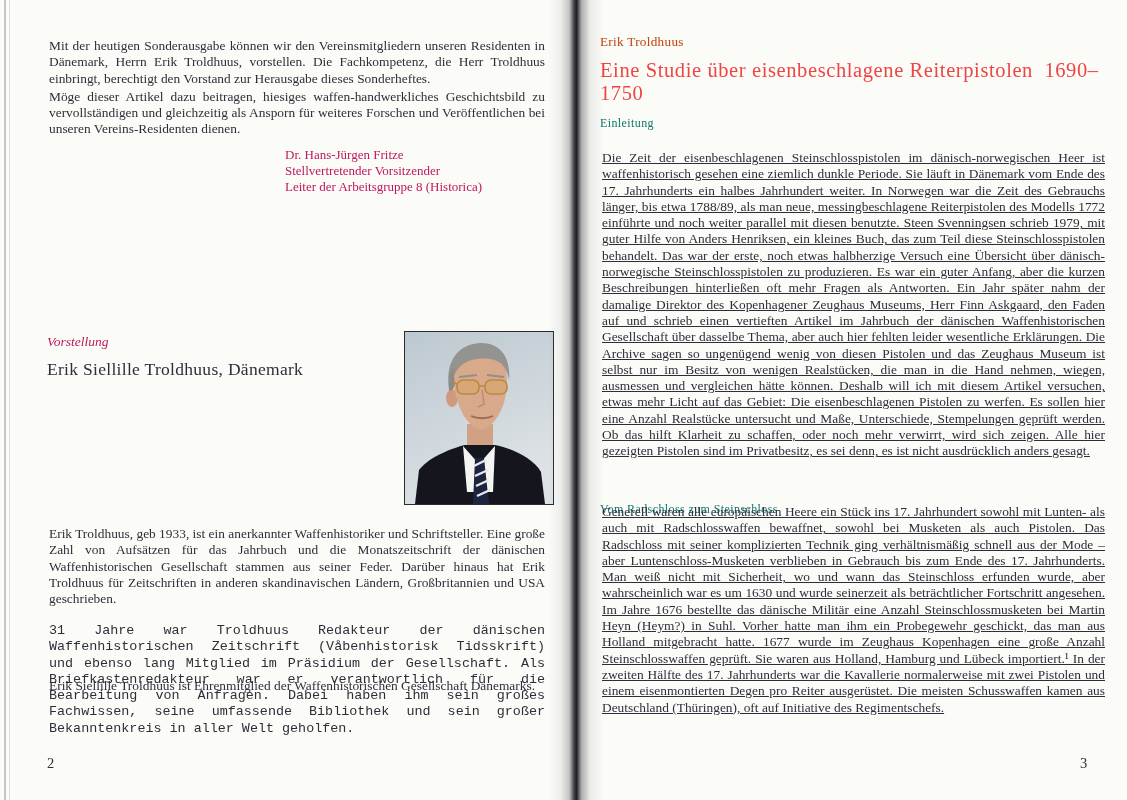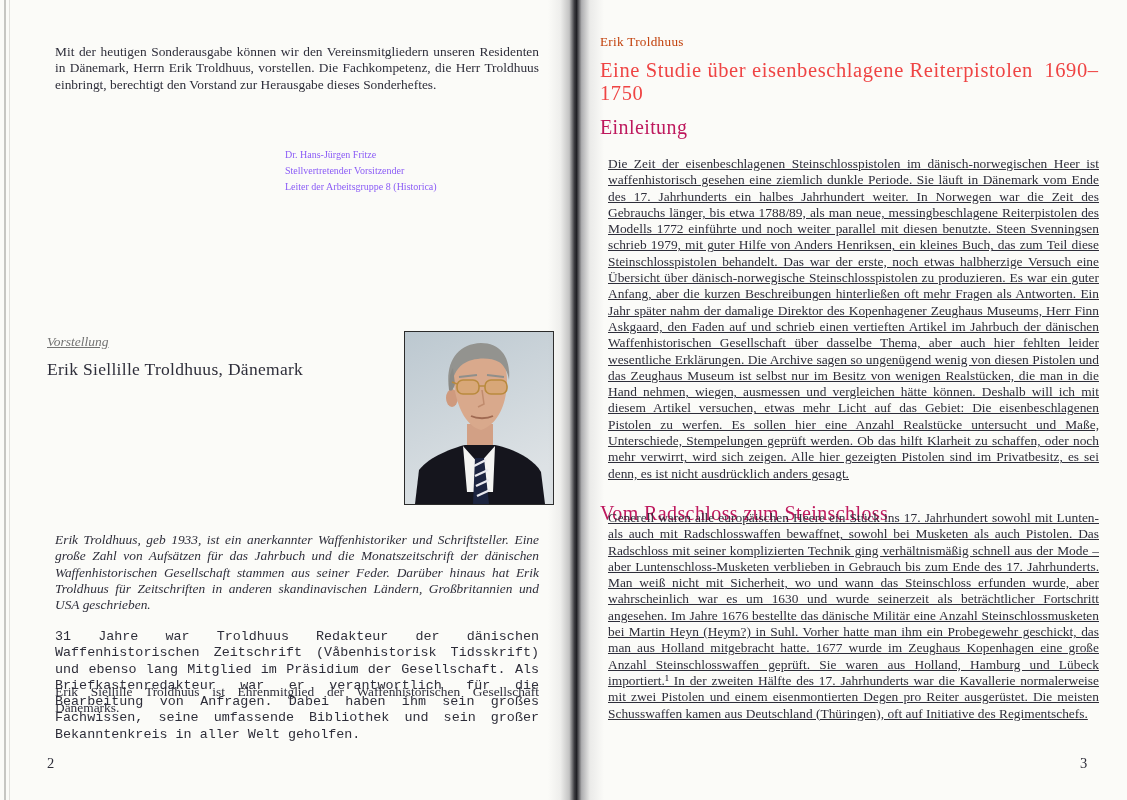--- a/index.html
+++ b/index.html
@@ -28,35 +28,34 @@
       rgba(140,140,145,0.15) 75%,
       rgba(0,0,0,0) 100%);
   }
   .block { position: absolute; }
   .body-text {
     font-size: 13.4px;
     line-height: 16.3px;
     text-align: justify;
     hyphens: auto;
   }
-  .body-text p { margin: 8px; }
+  .body-text p { margin: 2px; }
   .left-col { left: 47px; width: 500px; }
   .right-col { left: 600px; width: 507px; text-decoration: underline; }
 
   .signature {
     left: 285px; top: 147px;
-    font-size: 10px; line-height: 15.8px;
-    color: #8b5cf6;
+    font-size: 13px; line-height: 15.8px;
+    color: #be185d;
   }
   .section-label {
     left: 47px; top: 334px;
     font-style: italic;
-    text-decoration: underline;
     font-size: 13.5px;
-    color: #737373;
+    color: #be185d;
   }
   .person-heading {
     left: 47px; top: 359px;
     font-size: 17.5px;
     letter-spacing: 0.3px;
     font-family: Liberation Serif, serif;
   }
   .photo-frame {
     left: 404px; top: 331px; width: 148px; height: 172px;
     border: 1px solid #2b2b2b;
@@ -69,39 +68,40 @@
 
   .author-line { left: 600px; top: 34px; font-size: 13.2px; letter-spacing: 0.3px; color: #c2410c; }
   .article-title {
     left: 600px; top: 59px; width: 520px;
     font-size: 20.5px;
     letter-spacing: 0.6px;
     white-space: pre-wrap;
     color: #ef4444;
   }
   .section-heading {
-    font-size: 20px;
+    font-size: 12px;
     letter-spacing: 0.4px;
-    color: #be185d;
+    color: #0f766e;
   }
   .sh-1 { left: 600px; top: 116px; }
   .sh-2 { left: 600px; top: 470px; margin-top: 32px; }
 </style>
 </head>
 <body>
 
 <div class="scan">
 
   <div class="edge-line-1"></div>
   <div class="edge-line-2"></div>
 
   <div>
 
     <div class="block left-col body-text" style="top:36px;">
       <p>Mit der heutigen Sonderausgabe können wir den Vereinsmitgliedern unseren Residenten in Dänemark, Herrn Erik Troldhuus, vorstellen. Die Fachkompetenz, die Herr Troldhuus einbringt, berechtigt den Vorstand zur Herausgabe dieses Sonderheftes.</p>
+      <p>Möge dieser Artikel dazu beitragen, hiesiges waffen-handwerkliches Geschichtsbild zu vervollständigen und gleichzeitig als Ansporn für weiteres Forschen und Veröffentlichen bei unseren Vereins-Residenten dienen.</p>
     </div>
 
     <div class="block signature">
       <div>Dr. Hans-Jürgen Fritze</div>
       <div>Stellvertretender Vorsitzender</div>
       <div>Leiter der Arbeitsgruppe 8 (Historica)</div>
     </div>
 
     <div class="block section-label">Vorstellung</div>
 
@@ -137,21 +137,21 @@
         <rect x="80" y="48" width="22" height="14" rx="6" fill="rgba(214,160,70,0.28)" stroke="#b98a3e" stroke-width="1.6"></rect>
         <path d="M74,54 L80,54 M52,52 L47,50" stroke="#b98a3e" stroke-width="1.6" fill="none"></path>
 
         <path d="M54,45 L72,43 M82,43 L99,45" stroke="#8f8f8b" stroke-width="2" fill="none"></path>
 
         <path d="M77,58 L79,72 L73,75" stroke="#c08b6d" stroke-width="1.5" fill="none"></path>
         <path d="M66,84 C72,87 82,87 88,84" stroke="#a06a52" stroke-width="1.8" fill="none"></path>
       </svg>
     </div>
 
-    <div class="block left-col body-text" style="top:524px;font-style:italic;">
+    <div class="block left-col body-text" style="top:524px;">
       <p>Erik Troldhuus, geb 1933, ist ein anerkannter Waffenhistoriker und Schriftsteller. Eine große Zahl von Aufsätzen für das Jahrbuch und die Monatszeitschrift der dänischen Waffenhistorischen Gesellschaft stammen aus seiner Feder. Darüber hinaus hat Erik Troldhuus für Zeitschriften in anderen skandinavischen Ländern, Großbritannien und USA geschrieben.</p>
     </div>
     <div class="block left-col body-text" style="top:621px;font-family:Liberation Mono, monospace;">
       <p>31 Jahre war Troldhuus Redakteur der dänischen Waffenhistorischen Zeitschrift (Våbenhistorisk Tidsskrift) und ebenso lang Mitglied im Präsidium der Gesellschaft. Als Briefkastenredakteur war er verantwortlich für die Bearbeitung von Anfragen. Dabei haben ihm sein großes Fachwissen, seine umfassende Bibliothek und sein großer Bekanntenkreis in aller Welt geholfen.</p>
     </div>
     <div class="block left-col body-text" style="top:676px;">
       <p>Erik Siellille Troldhuus ist Ehrenmitglied der Waffenhistorischen Gesellschaft Dänemarks.</p>
     </div>
 
     <div class="block page-number pn-left">2</div>

